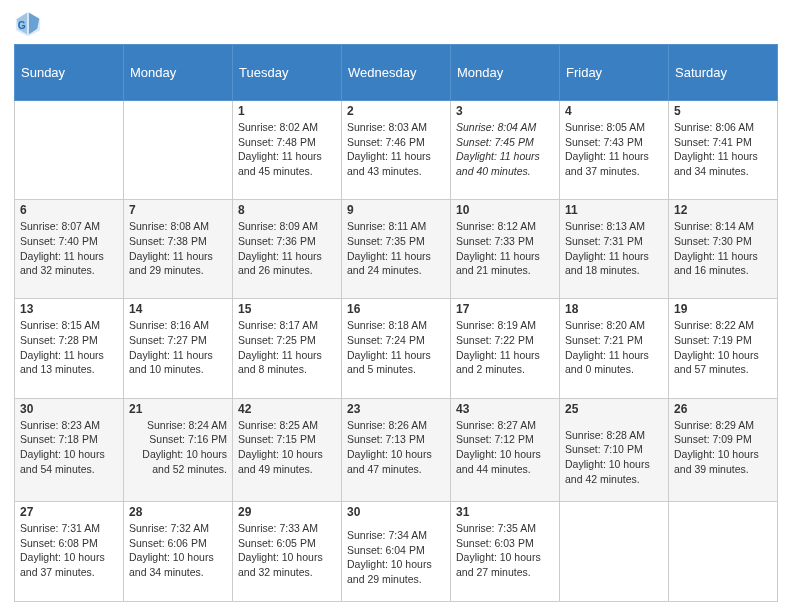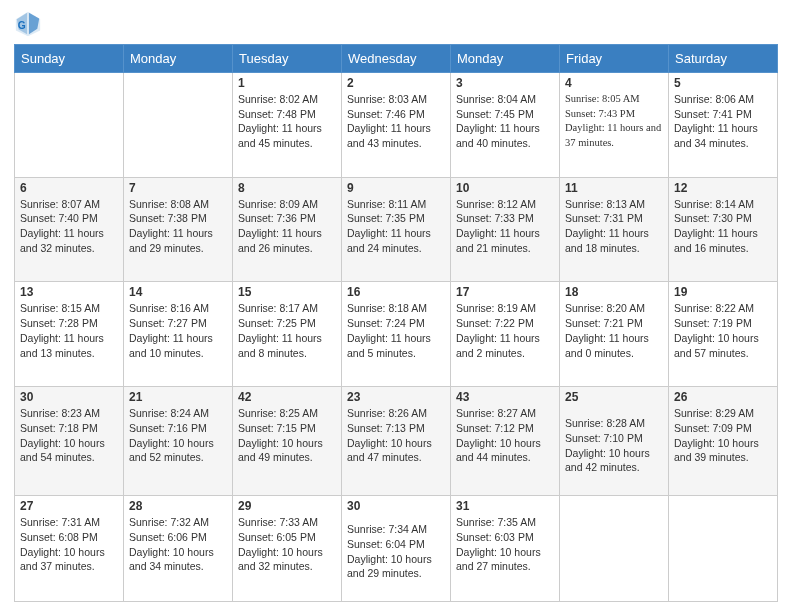--- a/index.html
+++ b/index.html
@@ -53,21 +53,21 @@
     }
     .calendar-table {
       width: 100%;
       border-collapse: collapse;
       flex: 1;
     }
     .calendar-table th {
       background-color: #3a7fc1;
       color: white;
       text-align: left;
-      padding: 6px 6px;
+      padding: 20px 6px;
       font-size: 13px;
       font-weight: normal;
       border: 1px solid #5592cc;
     }
     .calendar-table td {
       vertical-align: top;
       border: 1px solid #ccc;
       padding: 3px 5px;
       font-size: 10.5px;
       color: #333;
@@ -139,27 +139,27 @@
 Daylight: 11 hours and 45 minutes.</div>
           </td>
           <td>
             <span class="day-number">2</span>
             <div class="day-info" style="white-space: pre-line;">Sunrise: 8:03 AM
 Sunset: 7:46 PM
 Daylight: 11 hours and 43 minutes.</div>
           </td>
           <td>
             <span class="day-number">3</span>
-            <div class="day-info" style="white-space: pre-line;">Sunrise: 8:04 AM
+            <div class="day-info" style="white-space: pre-line; font-style: italic;">Sunrise: 8:04 AM
 Sunset: 7:45 PM
 Daylight: 11 hours and 40 minutes.</div>
           </td>
           <td>
             <span class="day-number">4</span>
-            <div class="day-info" style="white-space: pre-line; font-family: Liberation Serif, serif;">Sunrise: 8:05 AM
+            <div class="day-info" style="white-space: pre-line;">Sunrise: 8:05 AM
 Sunset: 7:43 PM
 Daylight: 11 hours and 37 minutes.</div>
           </td>
           <td>
             <span class="day-number">5</span>
             <div class="day-info" style="white-space: pre-line;">Sunrise: 8:06 AM
 Sunset: 7:41 PM
 Daylight: 11 hours and 34 minutes.</div>
           </td>
         </tr>
@@ -253,21 +253,21 @@
         </tr>
         <tr class="row-even">
           <td>
             <span class="day-number">30</span>
             <div class="day-info" style="white-space: pre-line;">Sunrise: 8:23 AM
 Sunset: 7:18 PM
 Daylight: 10 hours and 54 minutes.</div>
           </td>
           <td>
             <span class="day-number">21</span>
-            <div class="day-info" style="white-space: pre-line;">Sunrise: 8:24 AM
+            <div class="day-info" style="white-space: pre-line; text-align: right;">Sunrise: 8:24 AM
 Sunset: 7:16 PM
 Daylight: 10 hours and 52 minutes.</div>
           </td>
           <td>
             <span class="day-number">42</span>
             <div class="day-info" style="white-space: pre-line;">Sunrise: 8:25 AM
 Sunset: 7:15 PM
 Daylight: 10 hours and 49 minutes.</div>
           </td>
           <td>

